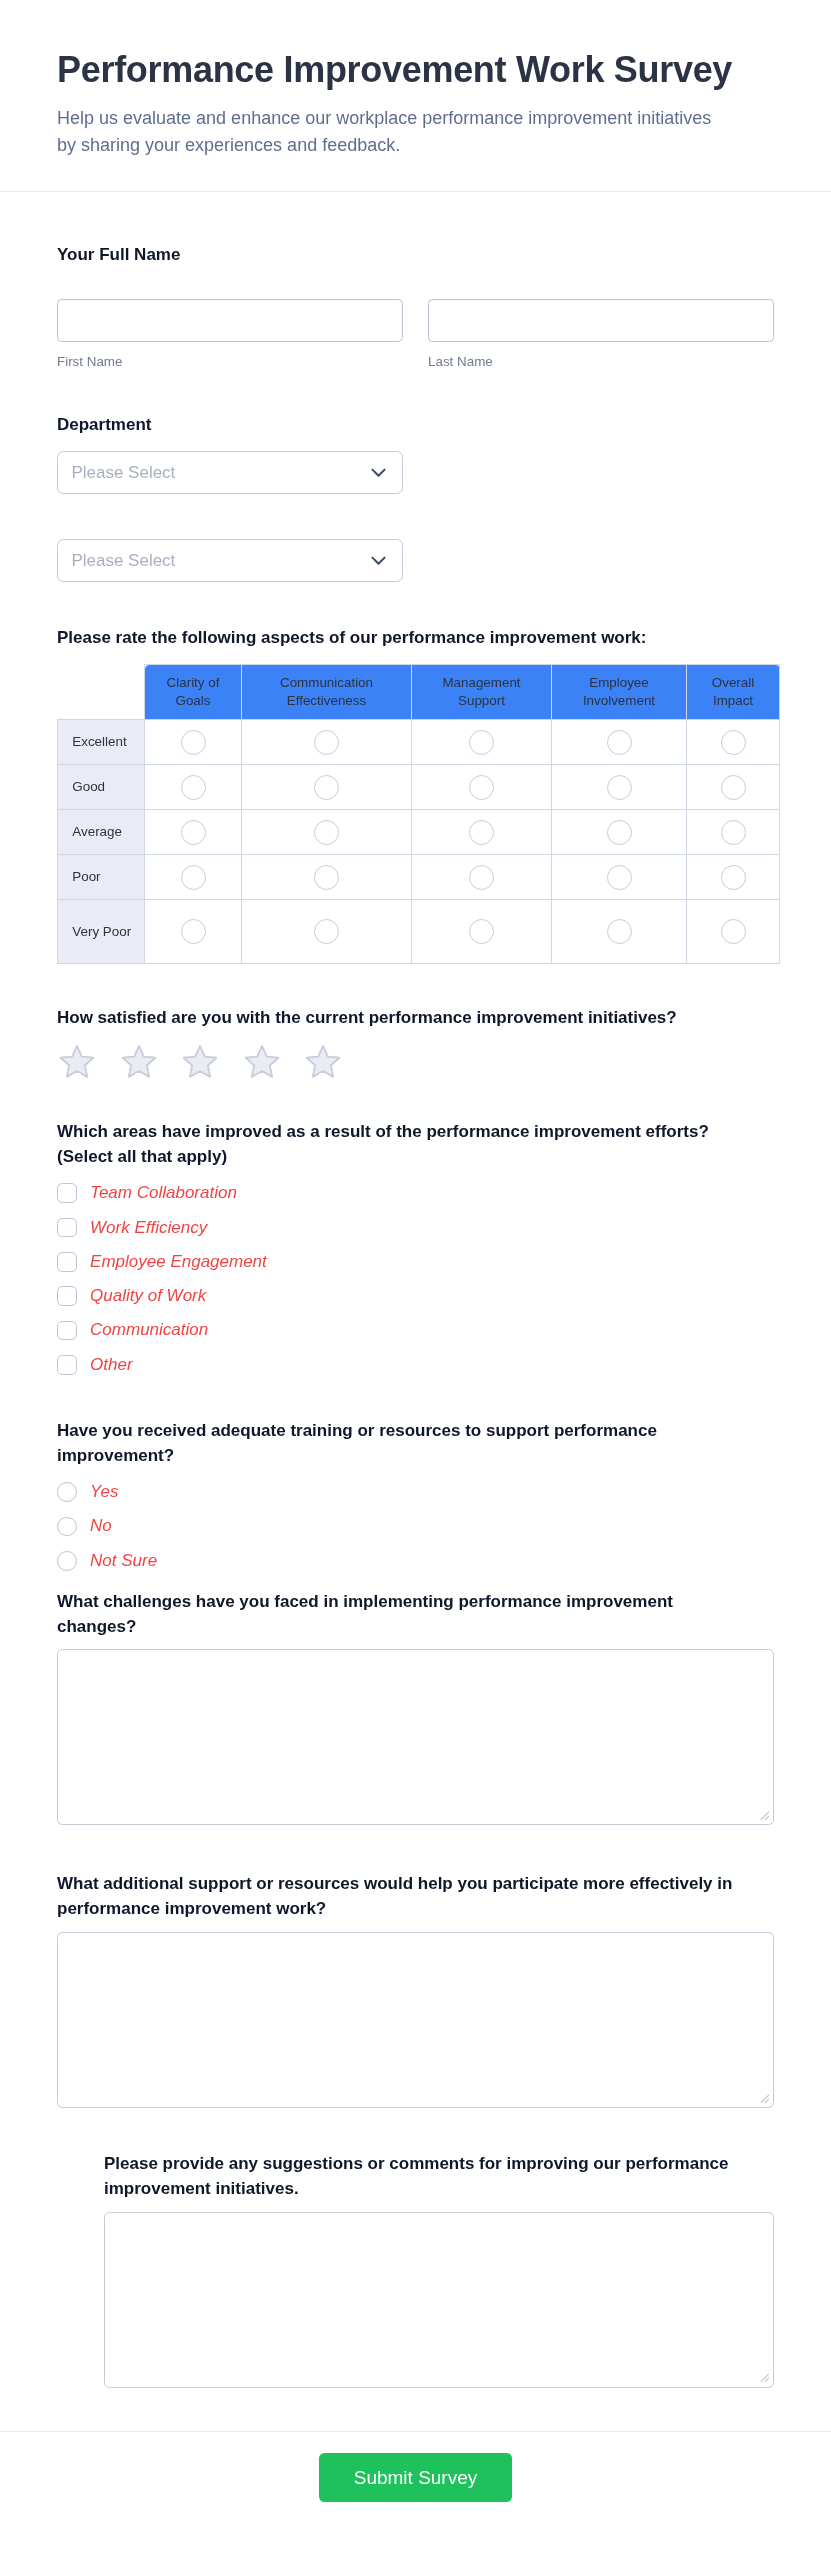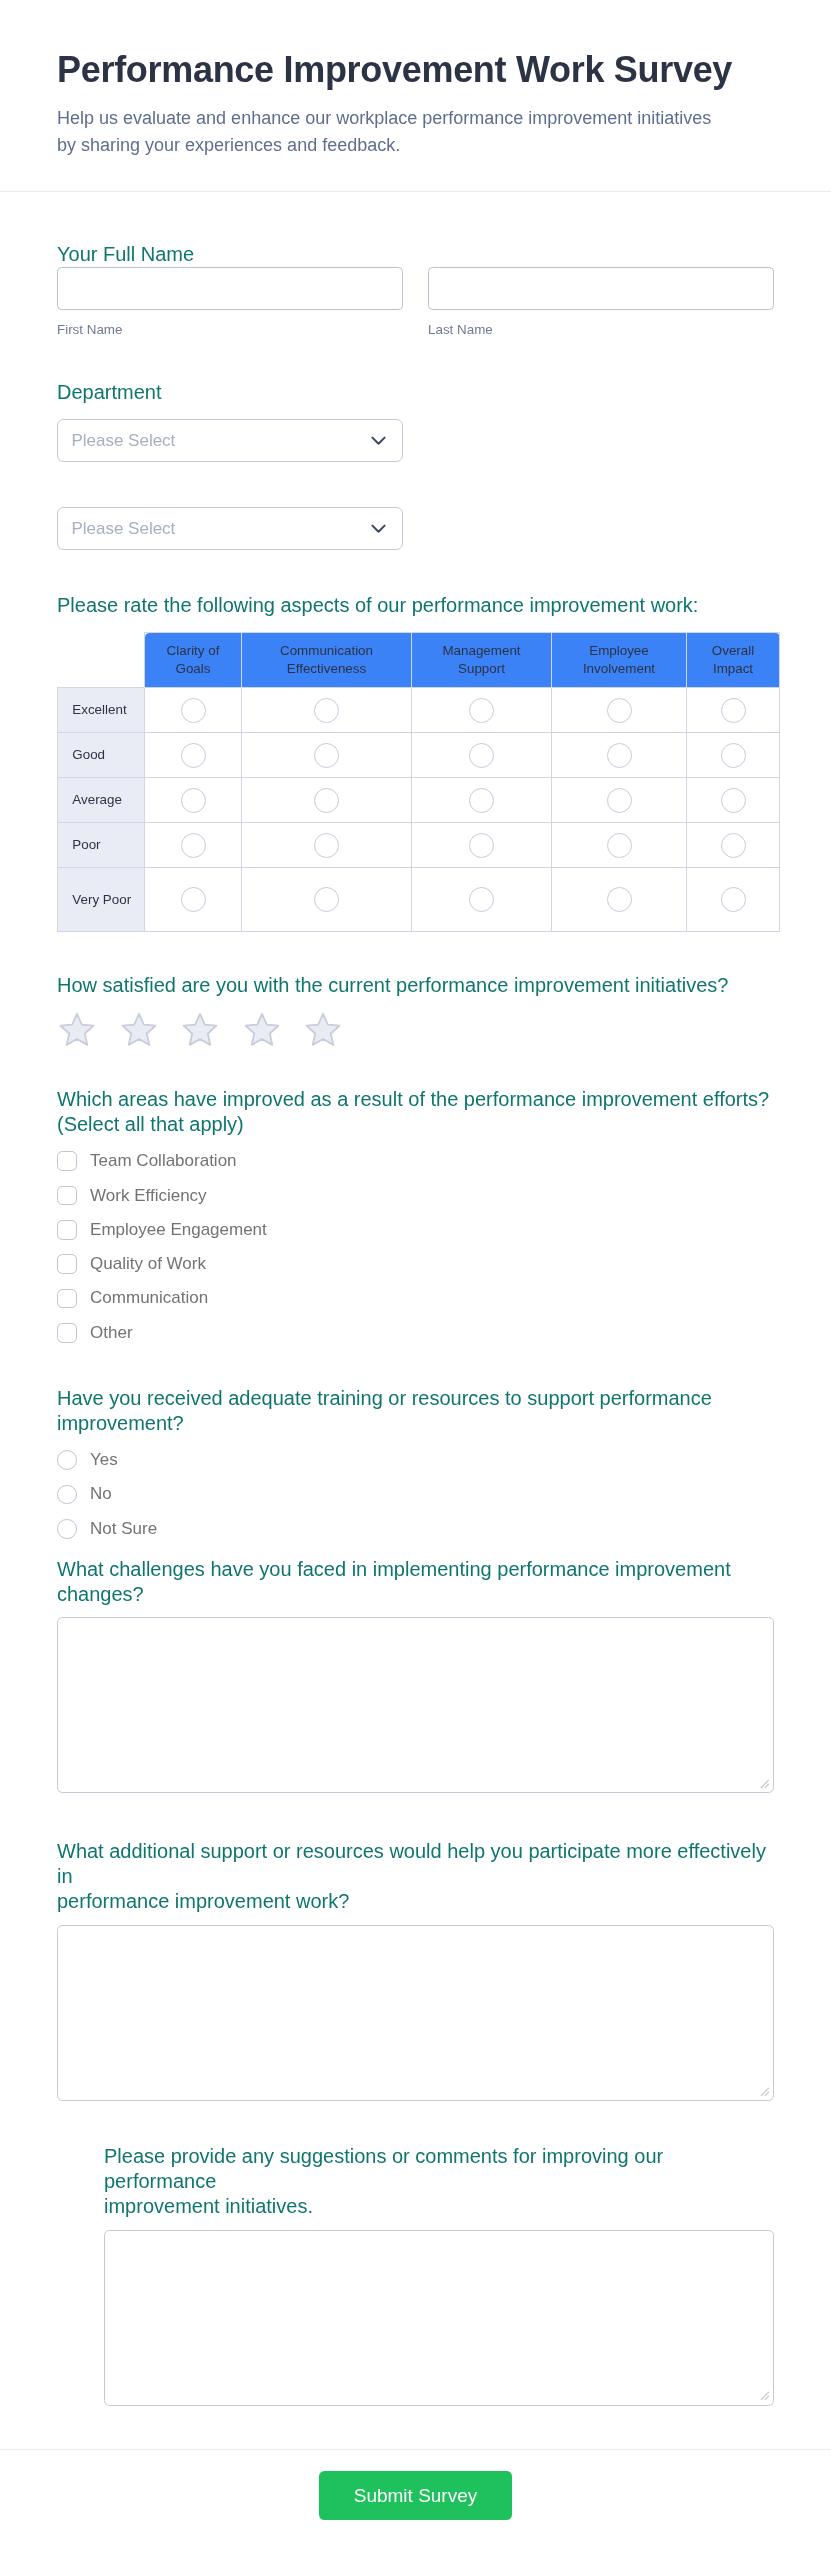--- a/index.html
+++ b/index.html
@@ -11,25 +11,25 @@
   }
   .page { width:831px; }
   header.form-header { padding:48px 57px 0 57px; }
   h1.title { font-size:36px; line-height:43px; font-weight:700; color:#2c3345; letter-spacing:-0.3px; }
   .subtitle { margin-top:14.3px; font-size:18px; line-height:27px; color:#5f6e8e; white-space:pre-line; }
   .divider { border:none; border-top:0.9px solid #e7eaf1; width:100%; }
   .top-divider { margin-top:32px; }
   .form-body { padding:0 57px; }
 
   .q { margin-top:43px; }
-  .q-label { font-size:20px; line-height:25px; font-weight:400; color:#0f766e; white-space:pre-line; }
+  .q-label { font-size:17px; line-height:25px; font-weight:700; color:#0f172a; white-space:pre-line; }
 
   
   .q-fullname { margin-top:50px; }
-  .name-row { display:flex; justify-content:space-between; margin-top:0; }
+  .name-row { display:flex; justify-content:space-between; margin-top:32px; }
   .name-col { width:346px; }
   .text-input {
     width:100%; height:43px; background:#fff;
     border:0.9px solid #bac1cf; border-radius:4.5px;
     font-family:inherit; font-size:17px; color:#2c3345; padding:0 12.5px; outline:none;
   }
   .sublabel { margin-top:11.6px; font-size:13.4px; color:#6f7a94; }
 
   
   .select {
@@ -71,21 +71,21 @@
   
   .q-checks { margin-top:38px; }
   ul.opts { list-style:none; margin-top:10.7px; }
   ul.opts li { display:flex; align-items:center; margin-top:14.3px; }
   .cbox, .rbox {
     appearance:none; -webkit-appearance:none; width:19.7px; height:19.7px; flex:0 0 19.7px;
     border:0.9px solid #bcc3d2; background:#fff; cursor:pointer; margin:0;
   }
   .cbox { border-radius:5.4px; }
   .rbox { border-radius:50%; }
-  .opt-label { margin-left:13.4px; font-size:17px; color:#737373; }
+  .opt-label { margin-left:13.4px; font-size:17px; color:#ef4444;font-style:italic; }
 
   
   .ta-wrap { position:relative; margin-top:10.7px; }
   textarea.ta {
     display:block; width:100%; height:176px; resize:none;
     border:0.9px solid #c3cad6; border-radius:5.4px; background:#fff;
     font-family:inherit; font-size:17px; color:#2c3345; padding:10.7px 12.5px; outline:none;
   }
   .resize-handle { position:absolute; right:4.5px; bottom:4.5px; cursor:nwse-resize; display:block; }
 

